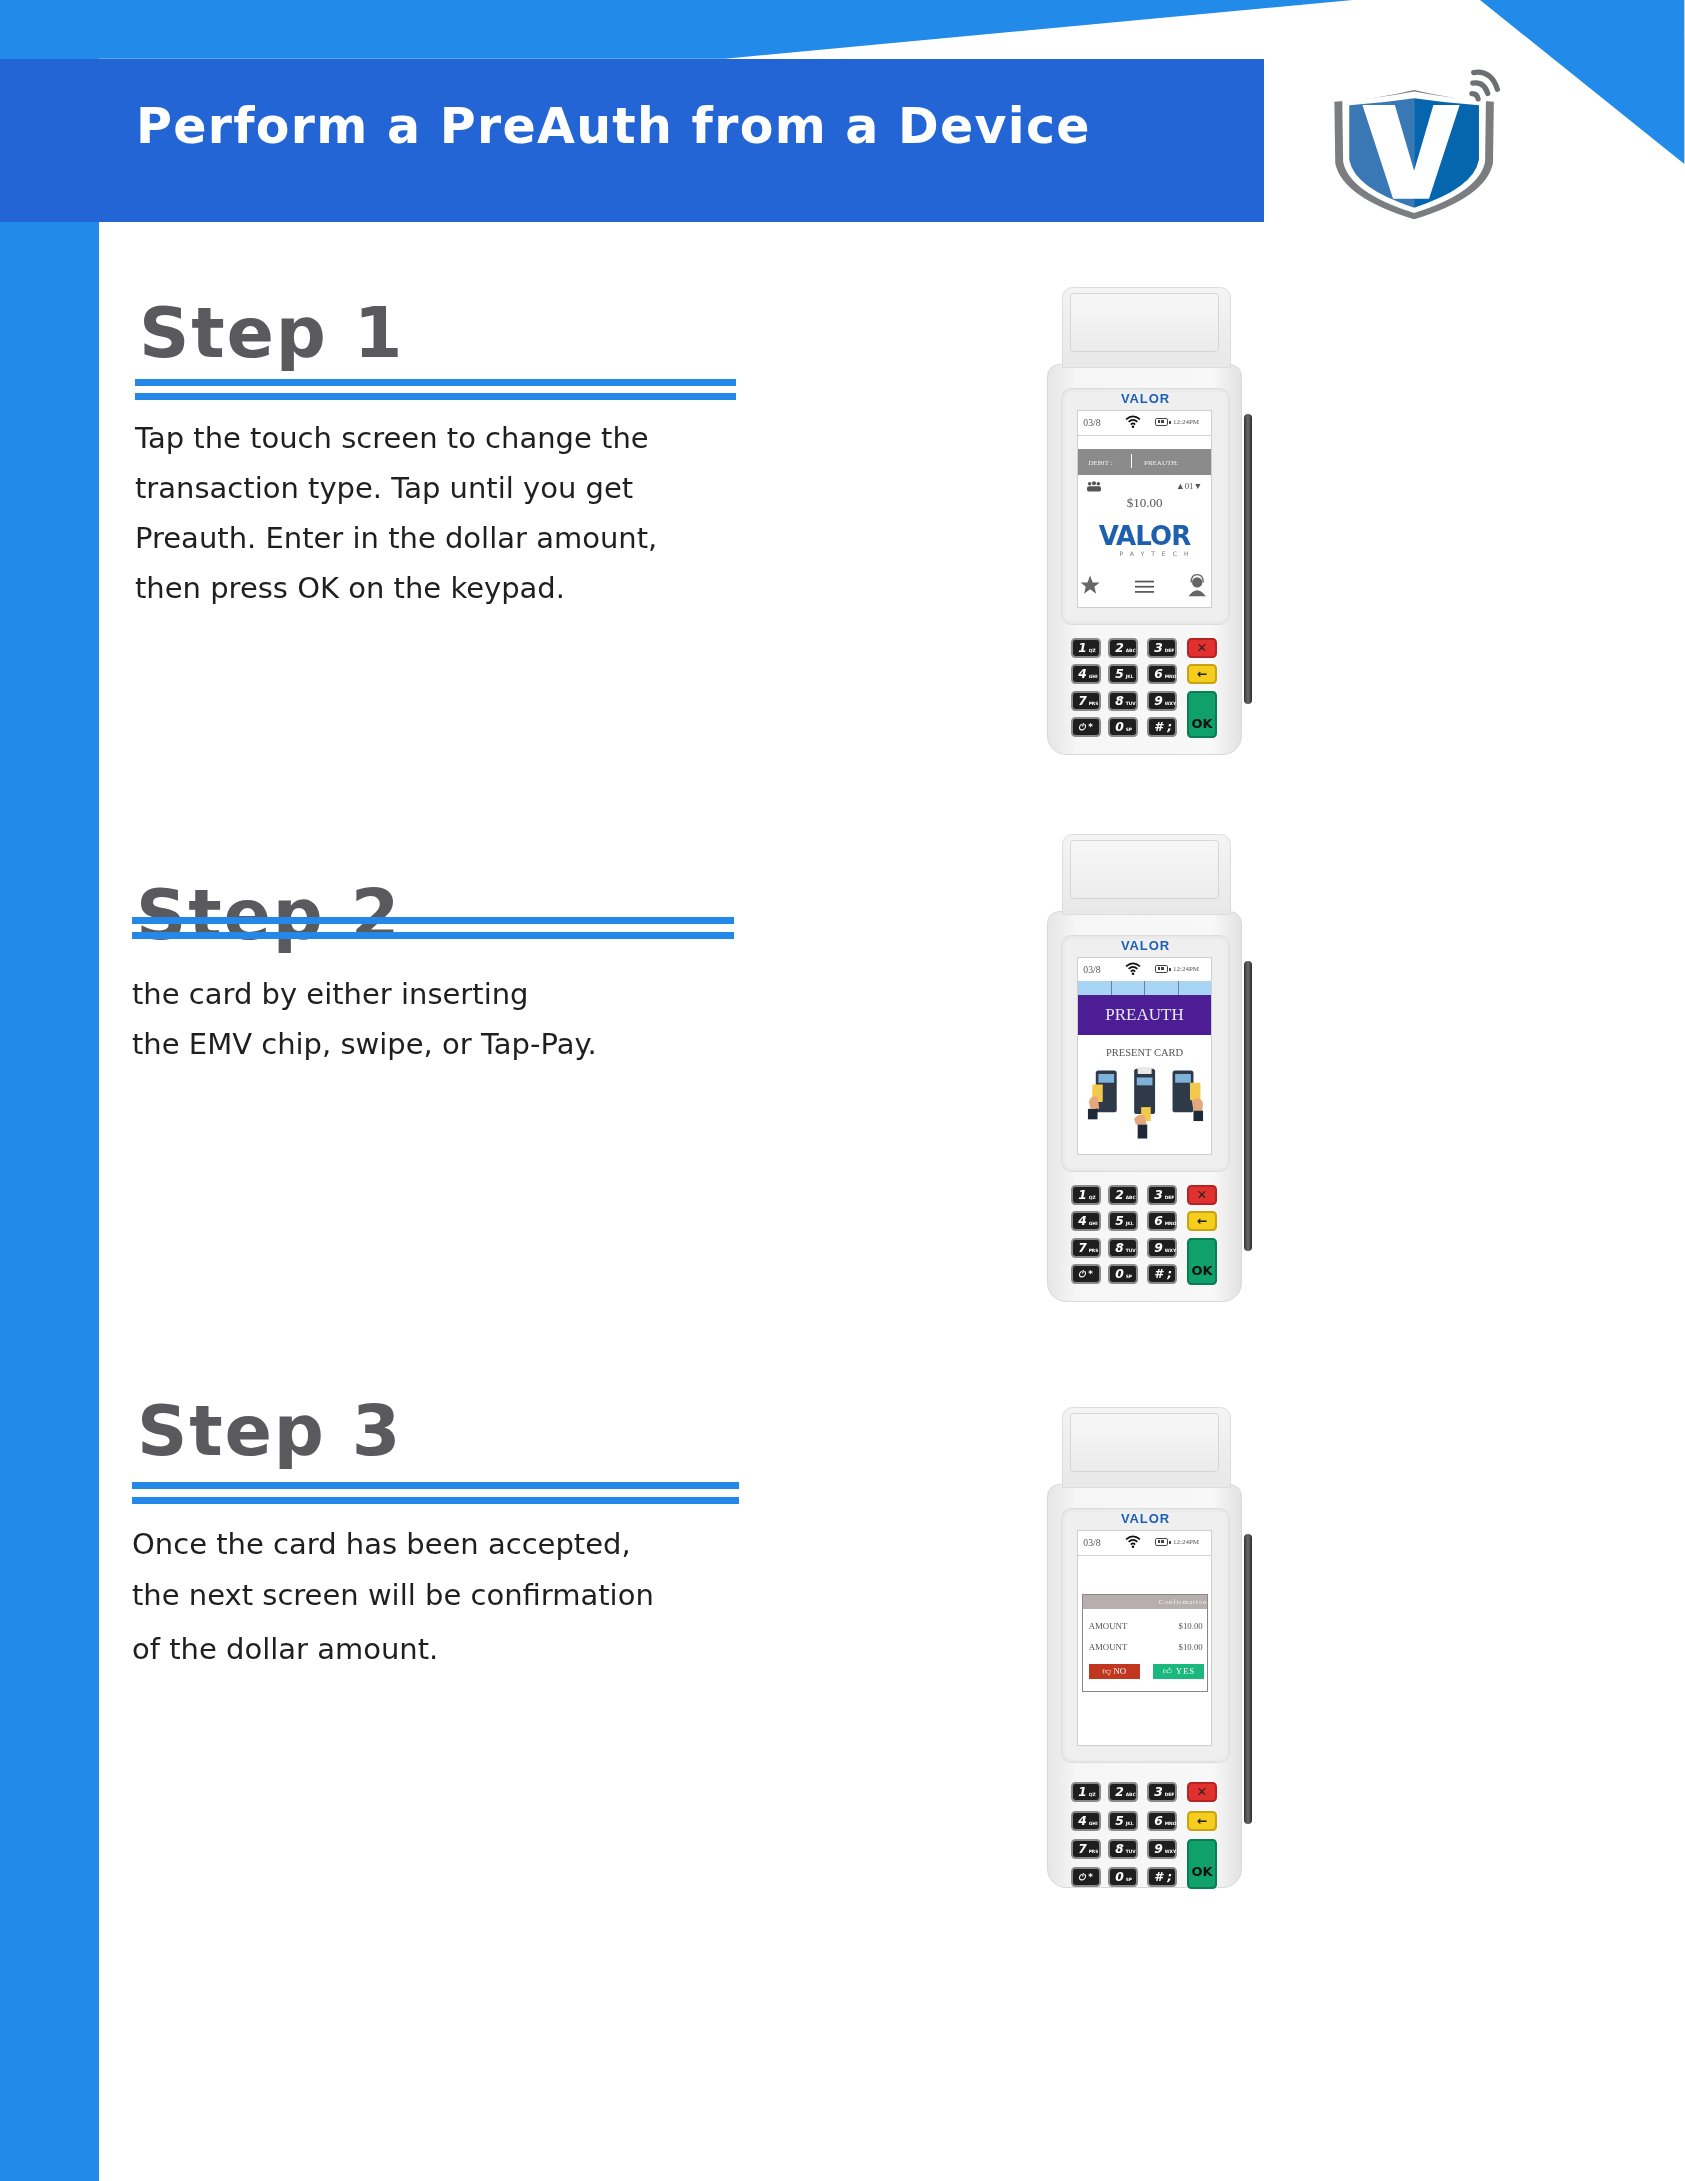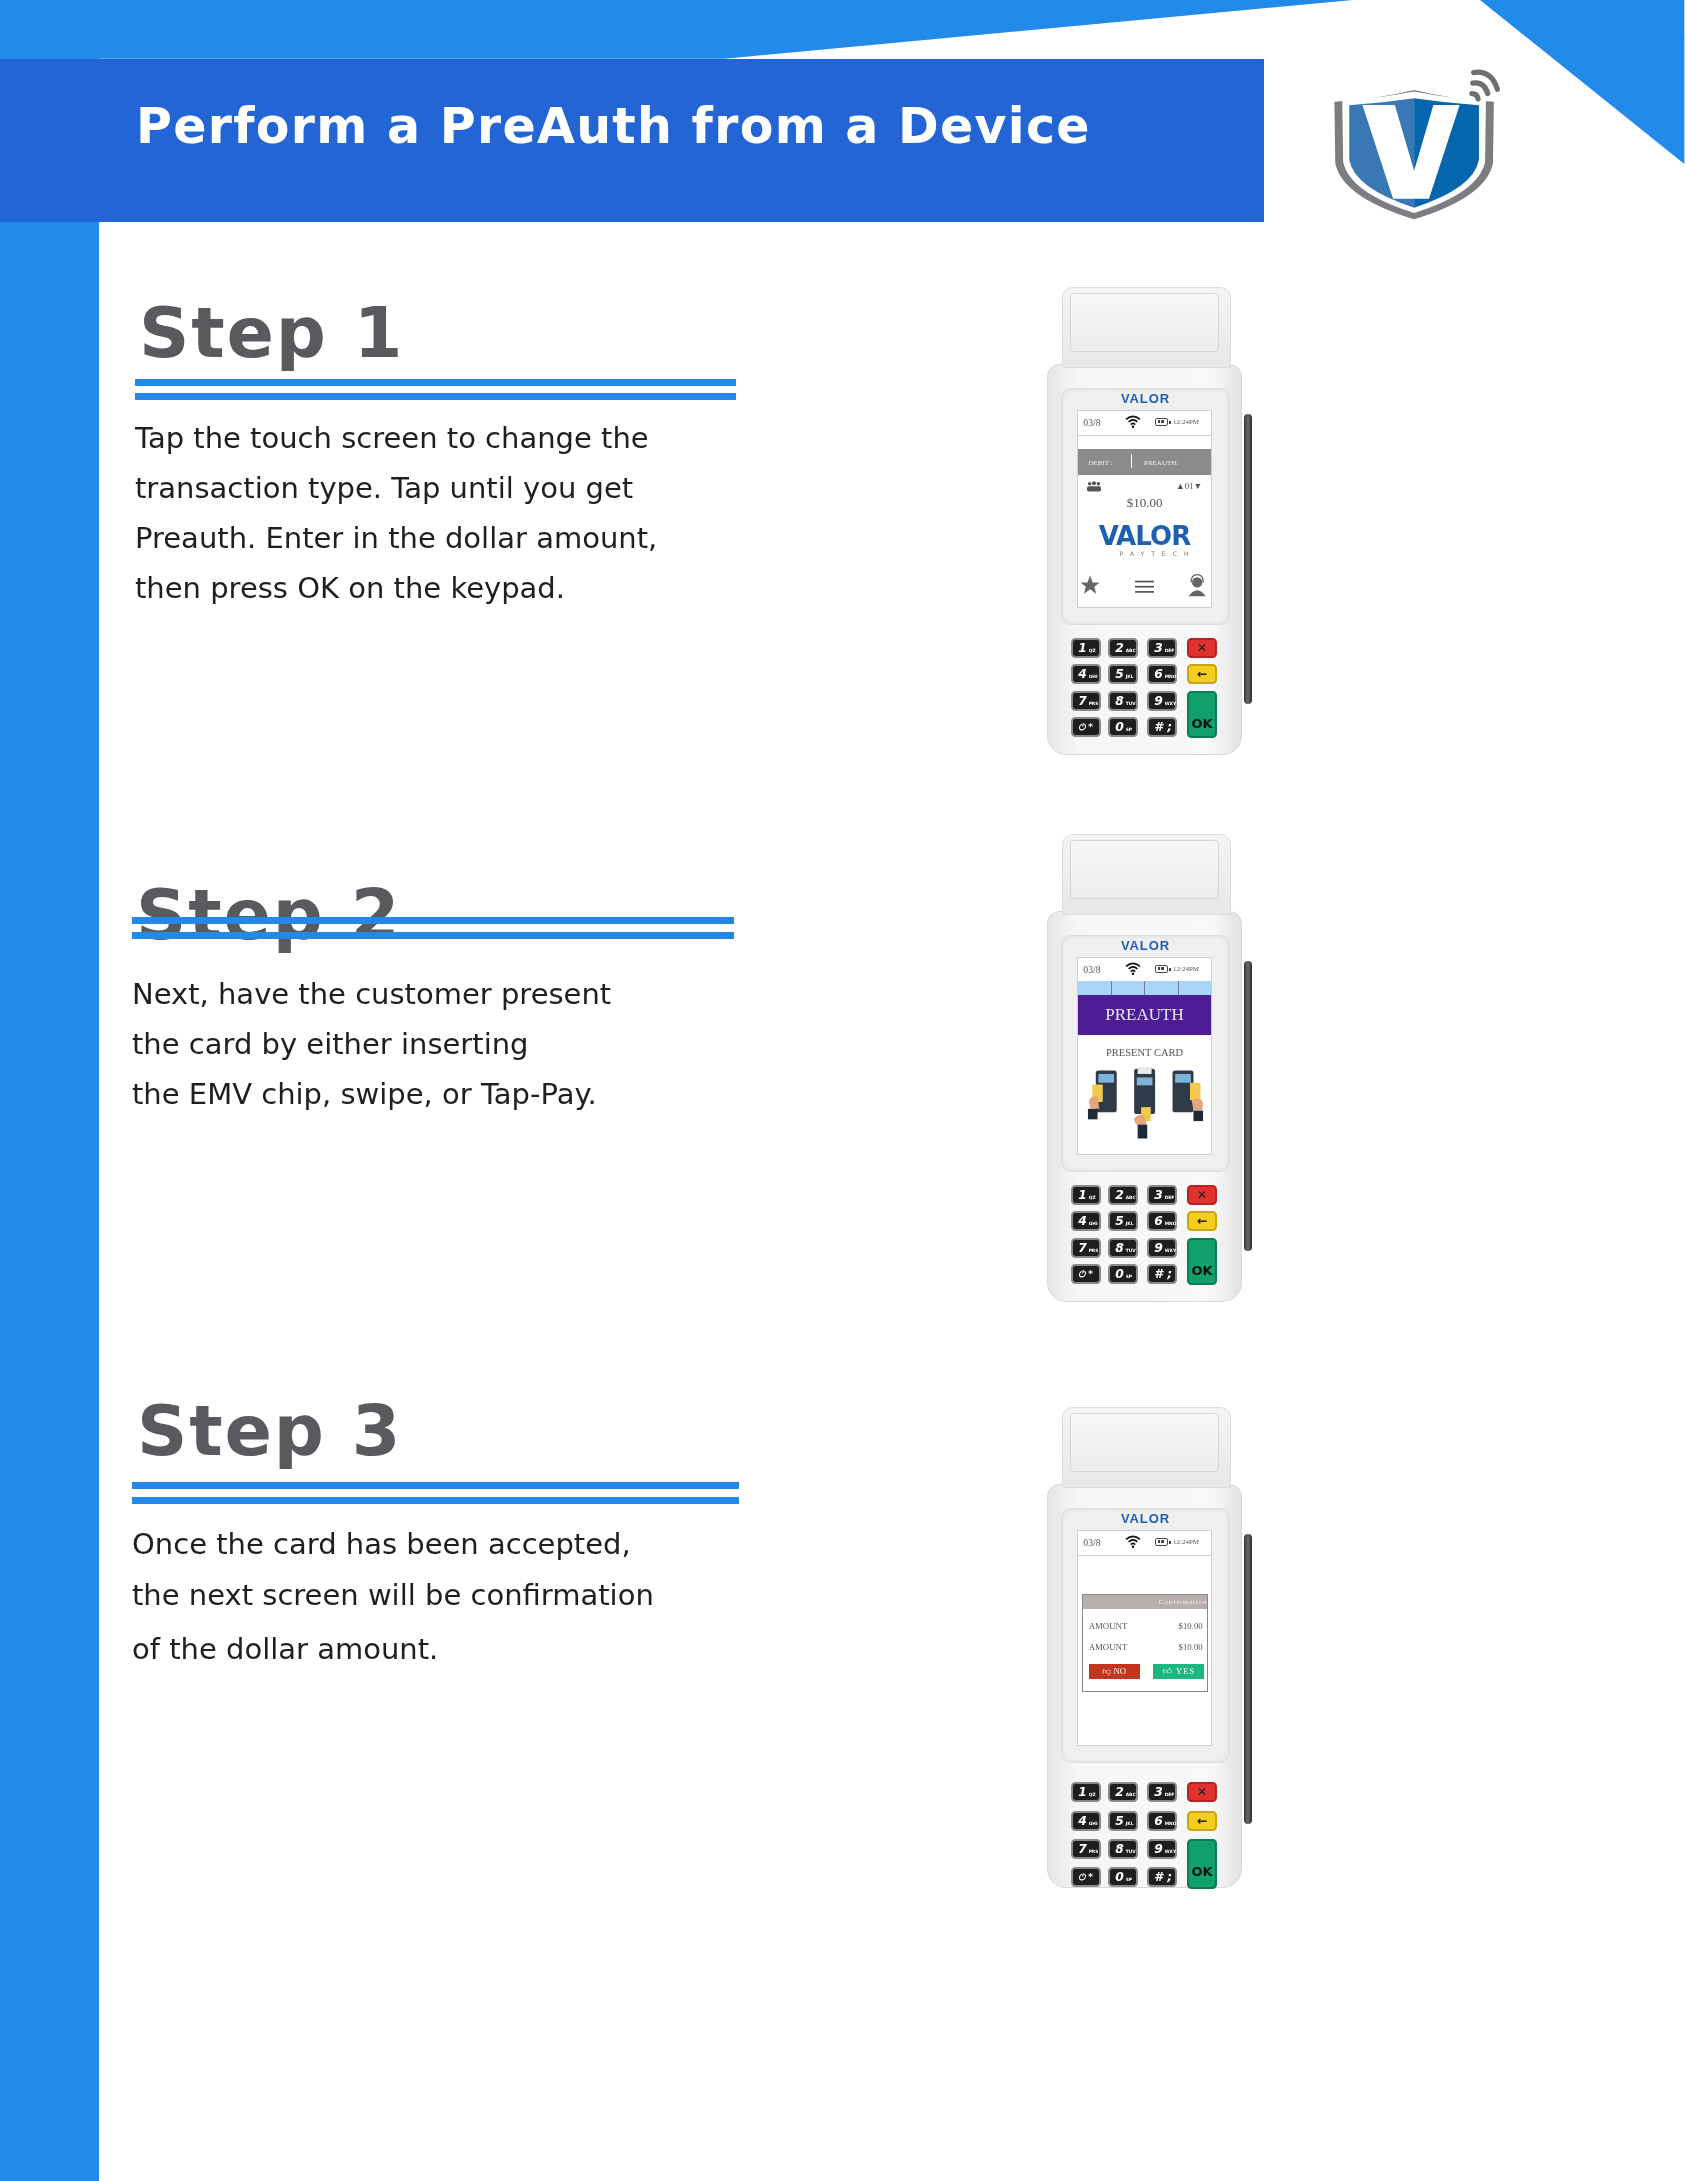--- a/index.html
+++ b/index.html
@@ -106,21 +106,20 @@
   <div>Tap the touch screen to change the</div>
   <div>transaction type. Tap until you get</div>
   <div>Preauth. Enter in the dollar amount,</div>
   <div>then press OK on the keypad.</div>
 </div>
 
 <div class="step-heading" style="left:136px; top:880px;">Step 2</div>
 <div class="step-rule" style="left:132px; top:917px; width:602px;"></div>
 <div class="step-rule" style="left:132px; top:932px; width:602px;"></div>
 <div class="step-body" style="left:132px; top:969px;">
-  <div>Next, have the customer present</div>
   <div>the card by either inserting</div>
   <div>the EMV chip, swipe, or Tap-Pay.</div>
 </div>
 
 <div class="step-heading" style="left:137px; top:1396px;">Step 3</div>
 <div class="step-rule" style="left:132px; top:1482px; width:607px;"></div>
 <div class="step-rule" style="left:132px; top:1497px; width:607px;"></div>
 <div class="step-body" style="left:132px; top:1518px; line-height:53px;">
   <div style="height:51px;">Once the card has been accepted,</div>
   <div style="height:54px;">the next screen will be confirmation</div>

